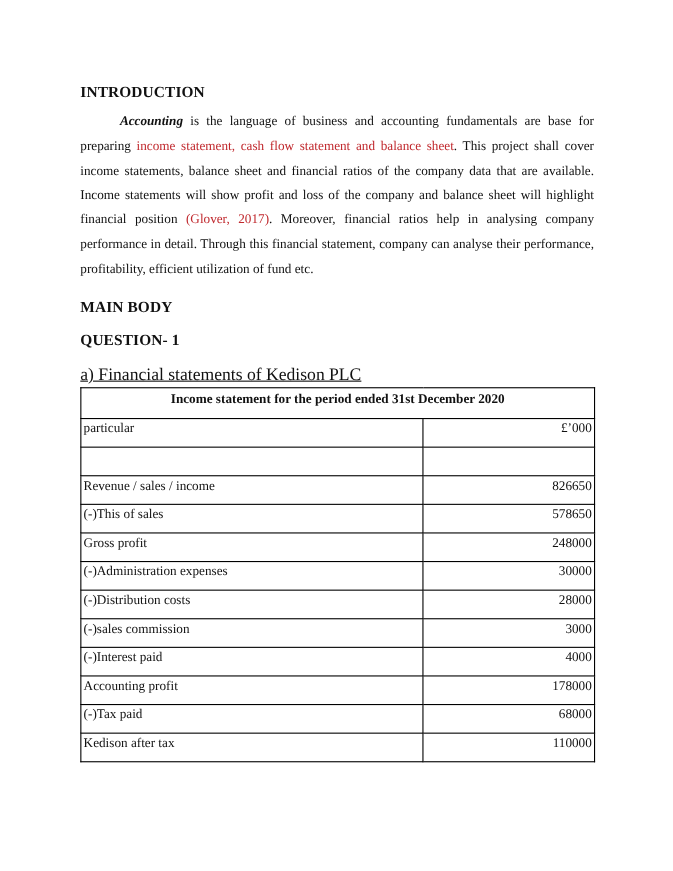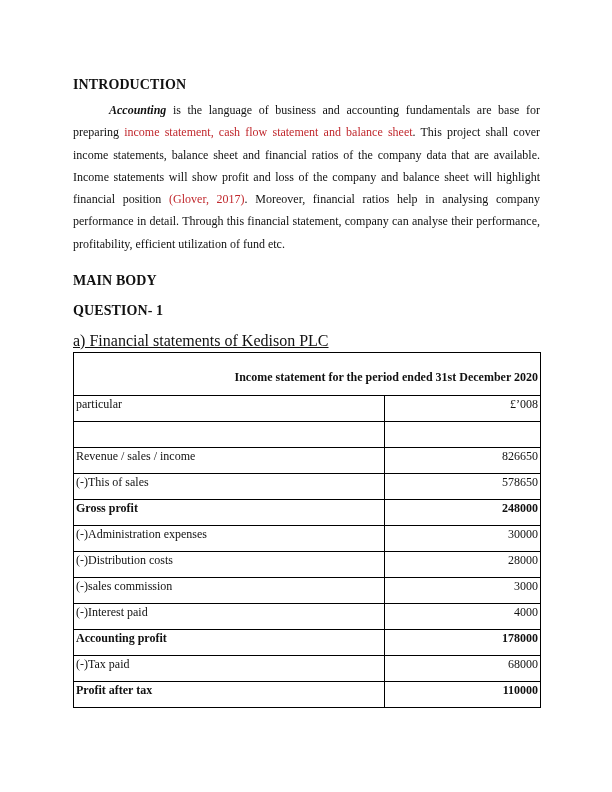--- a/index.html
+++ b/index.html
@@ -23,22 +23,22 @@
     position: absolute; left: 0; top: 332px; font-size: 16px; text-decoration: underline;
   }
   table.fin {
     position: absolute; left: 0; top: 352px; width: 468px;
     border-collapse: collapse; font-size: 12px;
   }
   table.fin td {
     border: 1px solid #000; padding: 0 2px; vertical-align: top; height: 25px; line-height: 17px;
   }
   table.fin td.num { text-align: right; }
-  table.fin td.title { text-align: right; font-weight: bold; height: 26px; padding-top: 16px; }
-  table.fin tr.bold td { font-weight: bold; margin-top: 12px; }
+  table.fin td.title { text-align: center; font-weight: bold; height: 26px; padding-top: 1px; }
+  table.fin tr.bold td { font-weight: normal; margin-top: 12px; }
   table.fin td.c1 { width: 306px; }
 </style>
 </head>
 <body>
 
 <div class="page">
   <div class="h1" style="top:77px">INTRODUCTION</div>
 
   <div class="para"><span class="indent"></span><span class="em">Accounting</span><span> is the language of business and accounting fundamentals are base for preparing </span><span class="red">income statement, cash flow statement and balance sheet</span><span>. This project shall cover income statements, balance sheet and financial ratios of the company data that are available. Income statements will show profit and loss of the company and balance sheet will highlight financial position </span><span class="red">(Glover, 2017)</span><span>. Moreover, financial ratios help in analysing company performance in detail. Through this financial statement, company can analyse their performance, profitability, efficient utilization of fund etc.</span></div>
 
@@ -46,21 +46,21 @@
   <div class="h1" style="top:303px">QUESTION- 1</div>
   <div class="subhead">a) Financial statements of Kedison PLC</div>
 
   <table class="fin">
     <tbody id="fin-body">
       <tr>
         <td class="title" colspan="2">Income statement for the period ended 31st December 2020</td>
       </tr>
       <tr>
         <td class="c1">particular</td>
-        <td class="num">£’008</td>
+        <td class="num">£’000</td>
       </tr>
     <tr>
           <td class="c1" style="height: 24px;"></td>
           <td class="num"></td>
         </tr>
         <tr>
           <td class="c1">Revenue / sales / income</td>
           <td class="num">826650</td>
         </tr>
         <tr>
@@ -89,18 +89,18 @@
         </tr>
         <tr class="bold">
           <td class="c1">Accounting profit</td>
           <td class="num">178000</td>
         </tr>
         <tr>
           <td class="c1">(-)Tax paid</td>
           <td class="num">68000</td>
         </tr>
         <tr class="bold">
-          <td class="c1">Profit after tax</td>
+          <td class="c1">Kedison after tax</td>
           <td class="num">110000</td>
         </tr>
       </tbody>
   </table>
 </div>
 
 </body></html>

